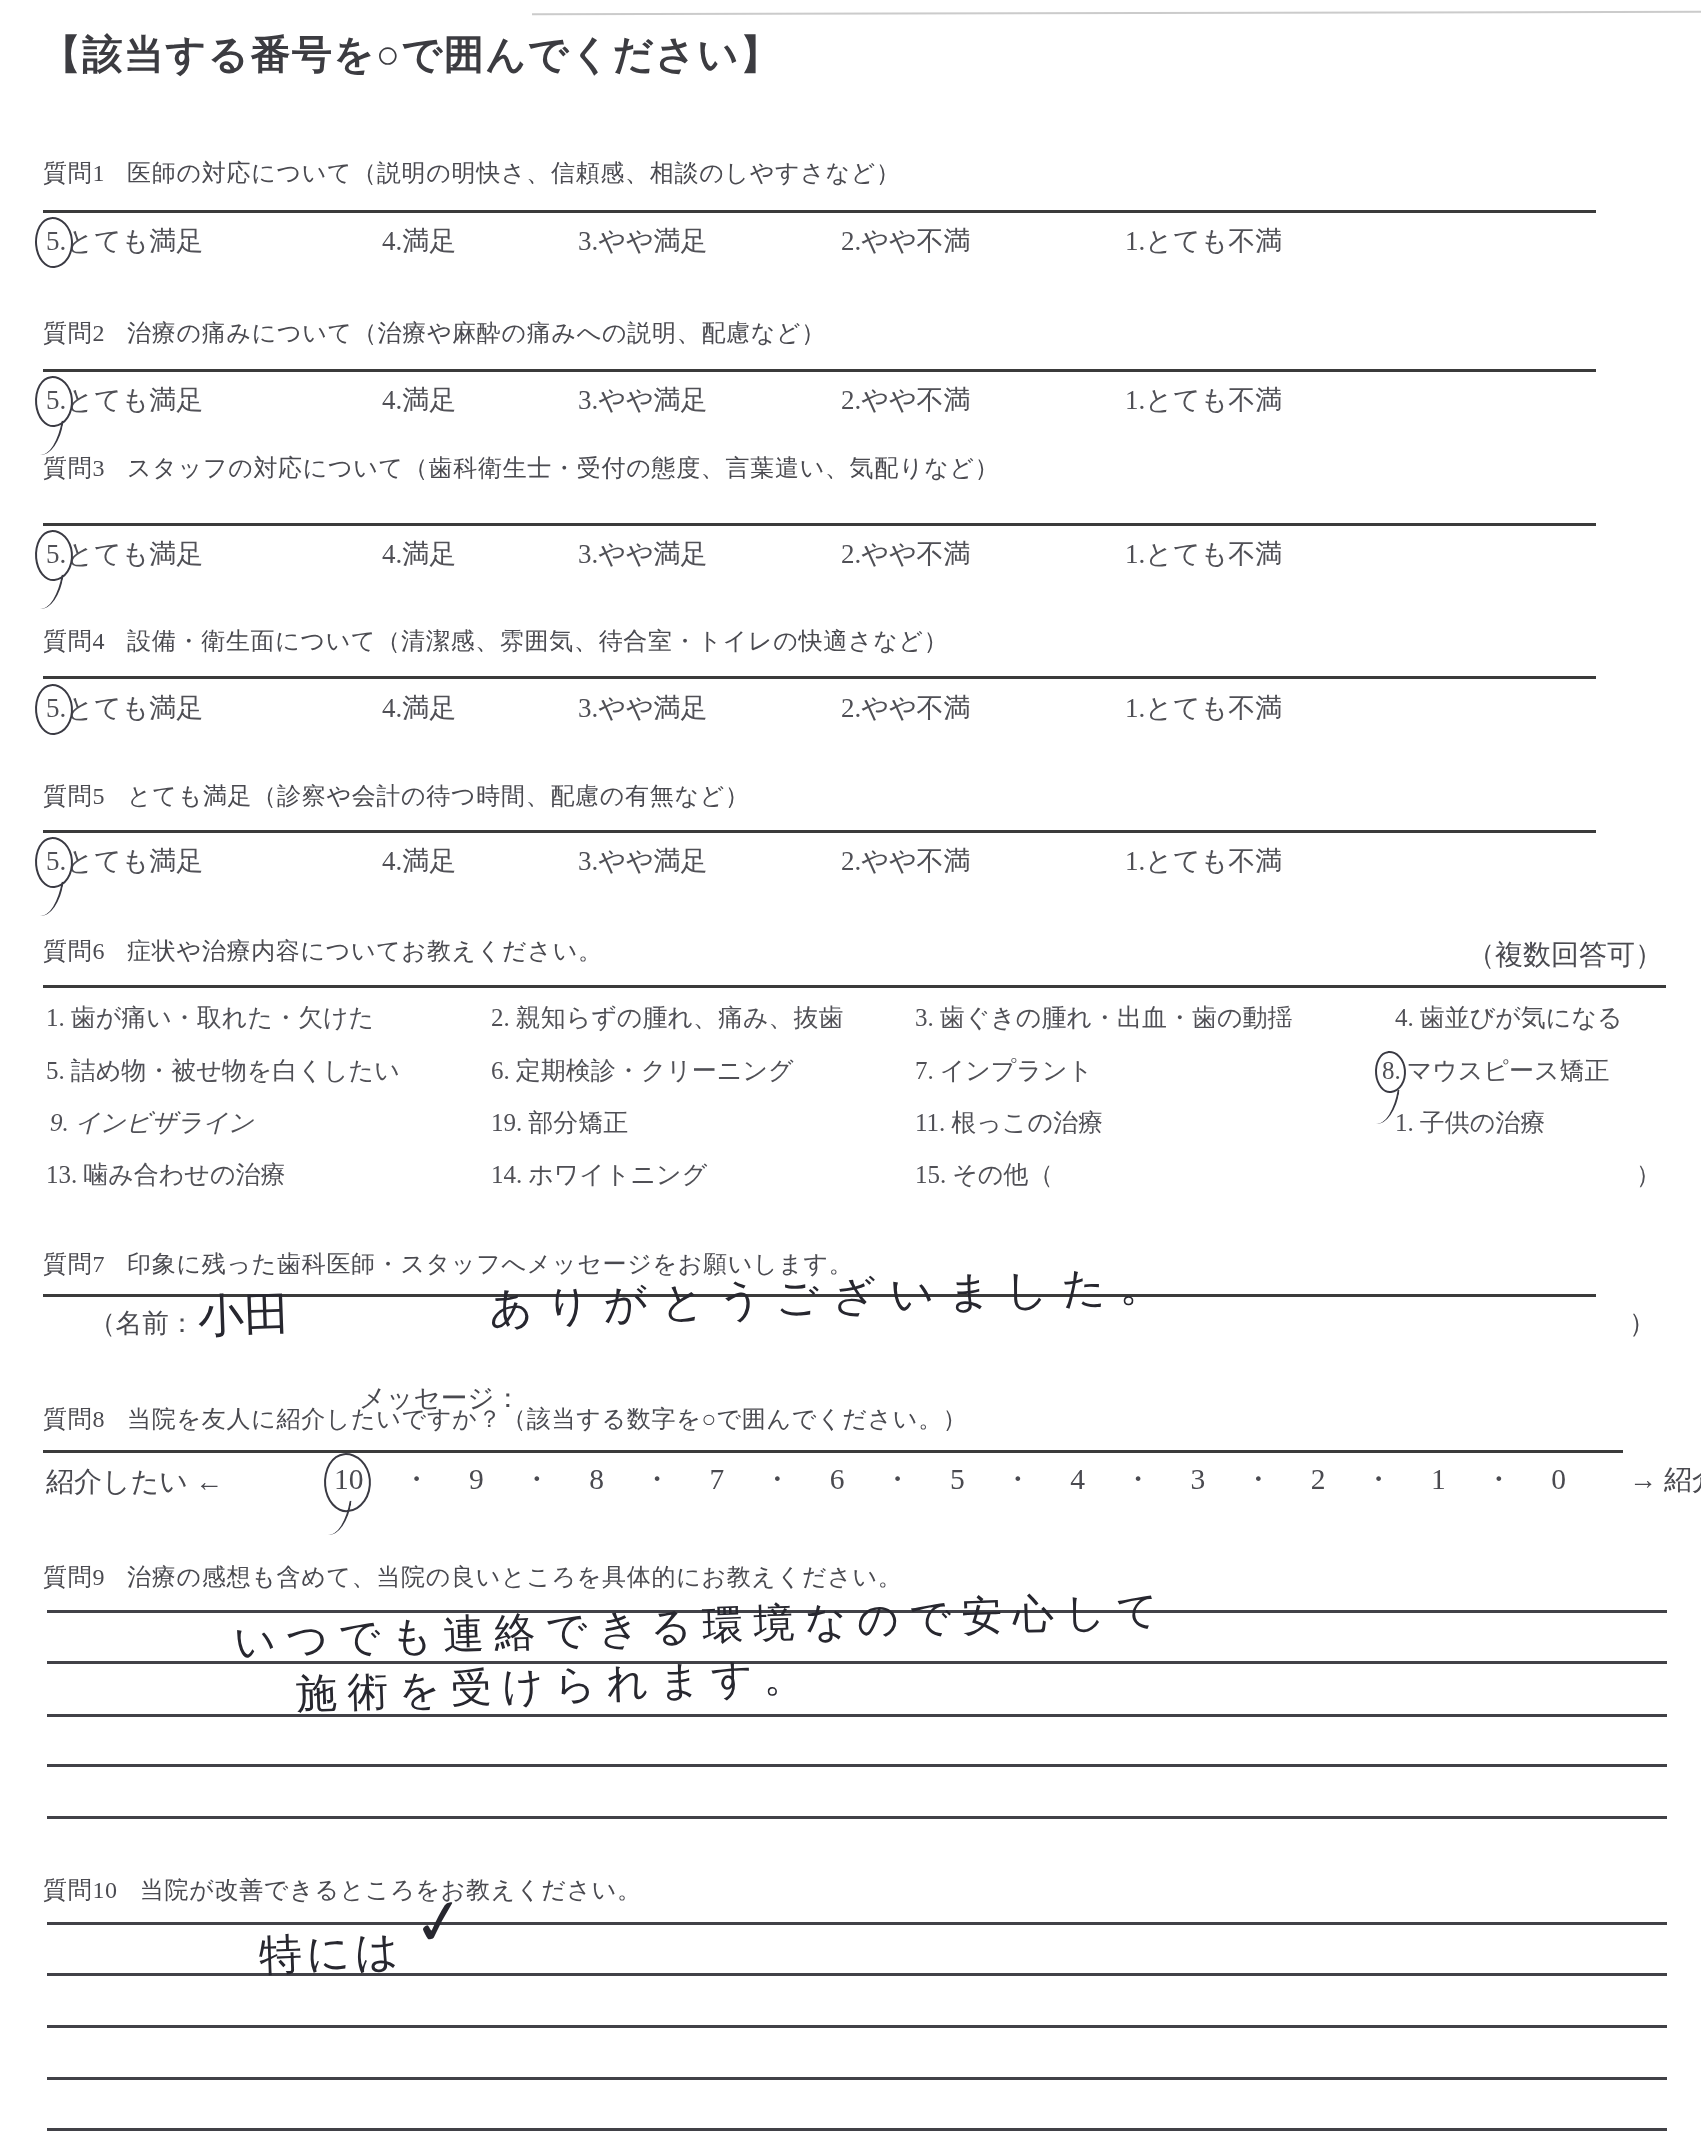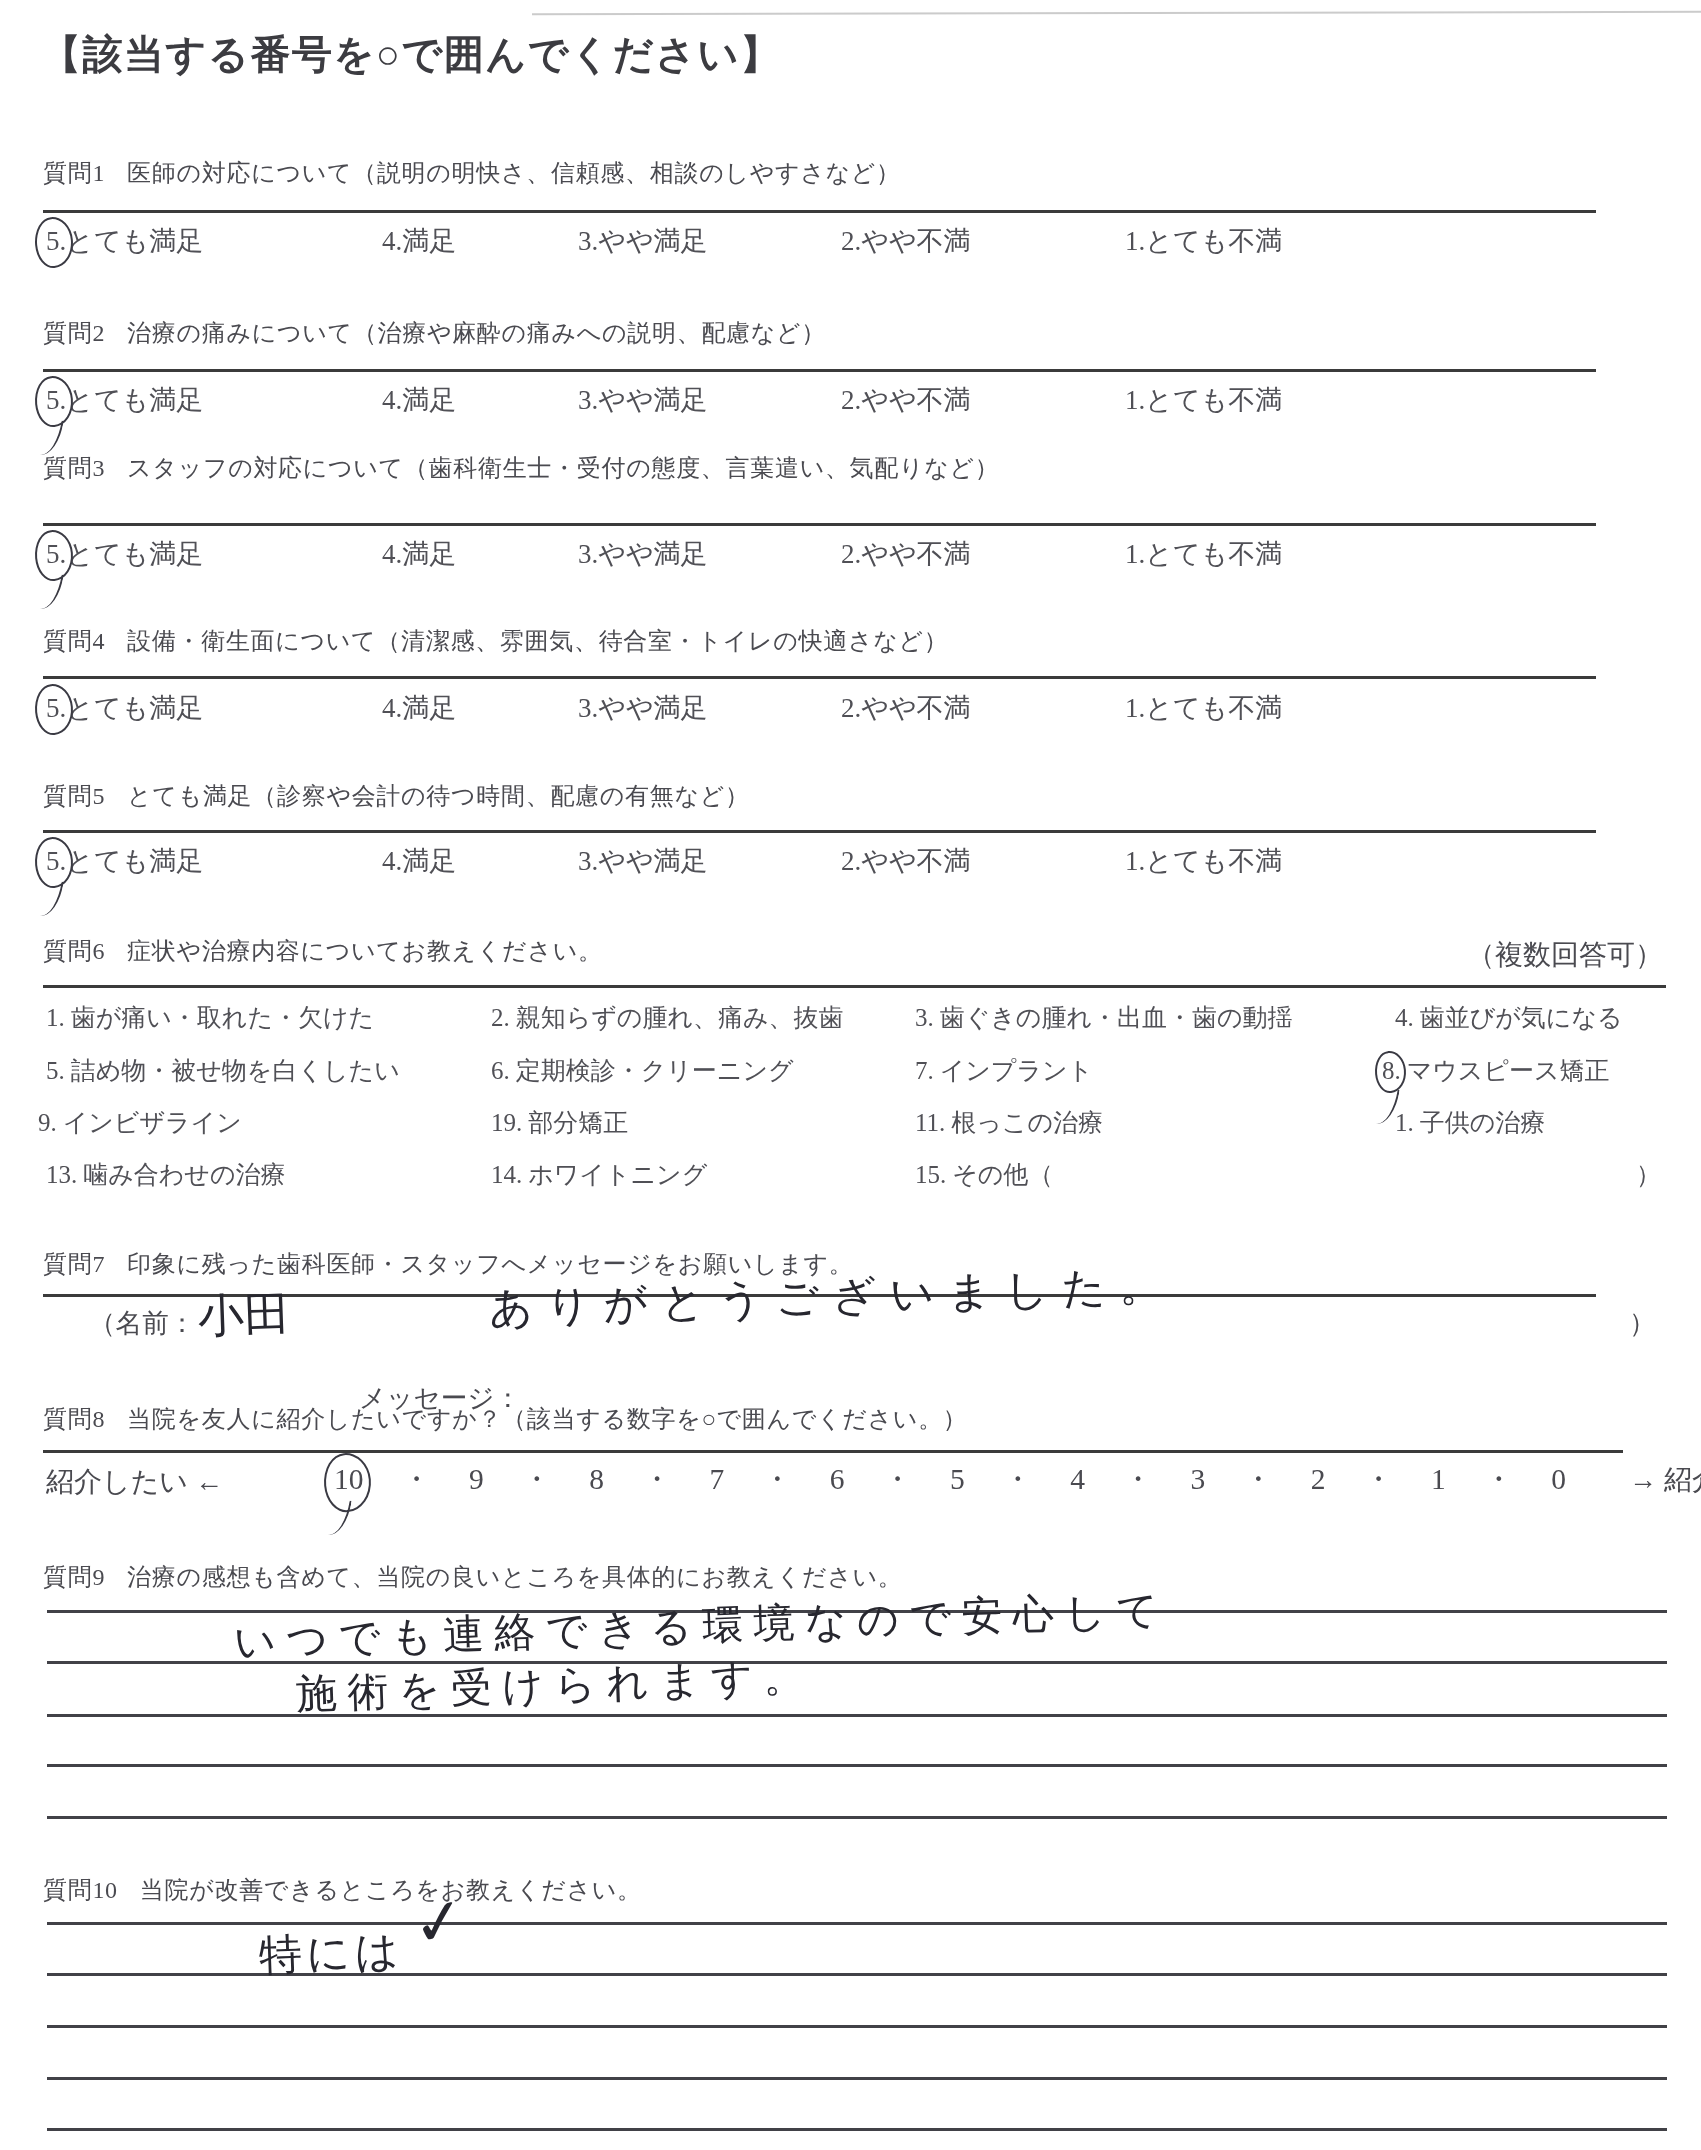--- a/index.html
+++ b/index.html
@@ -110,21 +110,21 @@
   <span class="abs q6item" style="top:1001px;left:46px;"><span class="inum">1.</span><span>歯が痛い・取れた・欠けた</span></span>
   <span class="abs q6item" style="top:1001px;left:491px;"><span class="inum">2.</span><span>親知らずの腫れ、痛み、抜歯</span></span>
   <span class="abs q6item" style="top:1001px;left:915px;"><span class="inum">3.</span><span>歯ぐきの腫れ・出血・歯の動揺</span></span>
   <span class="abs q6item" style="top:1001px;left:1395px;"><span class="inum">4.</span><span>歯並びが気になる</span></span>
 
   <span class="abs q6item" style="top:1054px;left:46px;"><span class="inum">5.</span><span>詰め物・被せ物を白くしたい</span></span>
   <span class="abs q6item" style="top:1054px;left:491px;"><span class="inum">6.</span><span>定期検診・クリーニング</span></span>
   <span class="abs q6item" style="top:1054px;left:915px;"><span class="inum">7.</span><span>インプラント</span></span>
   <span class="abs q6item" style="top:1054px;left:1382px;"><span class="inum hand-circle small tail">8.</span><span>マウスピース矯正</span></span>
 
-  <span class="abs q6item" style="top:1106px;left:38px;"><span class="inum">9.</span><span>インビザライン</span></span>
+  <span class="abs q6item" style="top:1106px;left:50px;font-style:italic;"><span class="inum">9.</span><span>インビザライン</span></span>
   <span class="abs q6item" style="top:1106px;left:491px;"><span class="inum">19.</span><span>部分矯正</span></span>
   <span class="abs q6item" style="top:1106px;left:915px;"><span class="inum">11.</span><span>根っこの治療</span></span>
   <span class="abs q6item" style="top:1106px;left:1395px;"><span class="inum">1.</span><span>子供の治療</span></span>
 
   <span class="abs q6item" style="top:1158px;left:46px;"><span class="inum">13.</span><span>噛み合わせの治療</span></span>
   <span class="abs q6item" style="top:1158px;left:491px;"><span class="inum">14.</span><span>ホワイトニング</span></span>
   <span class="abs q6item" style="top:1158px;left:915px;"><span class="inum">15.</span><span>その他（</span></span>
   <span class="abs q6item" style="top:1158px;left:1636px;">）</span>
 
   <div class="abs qh" style="top:1248px;left:43px;">

